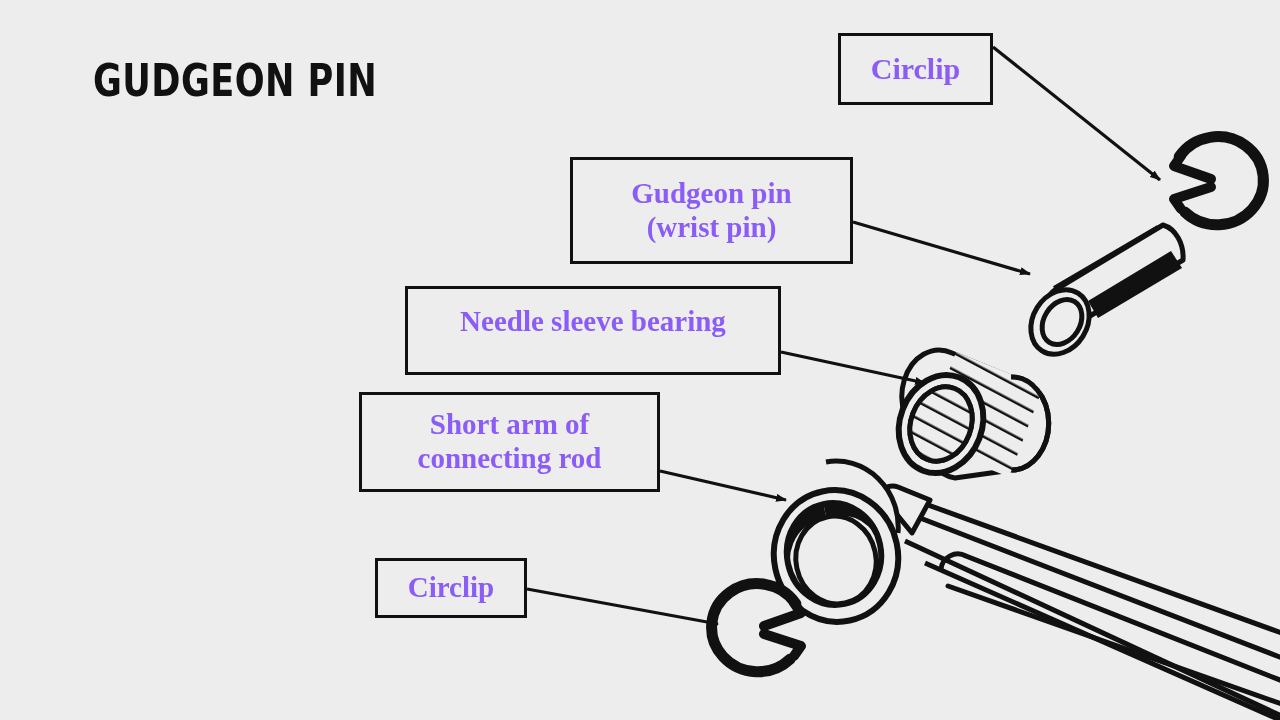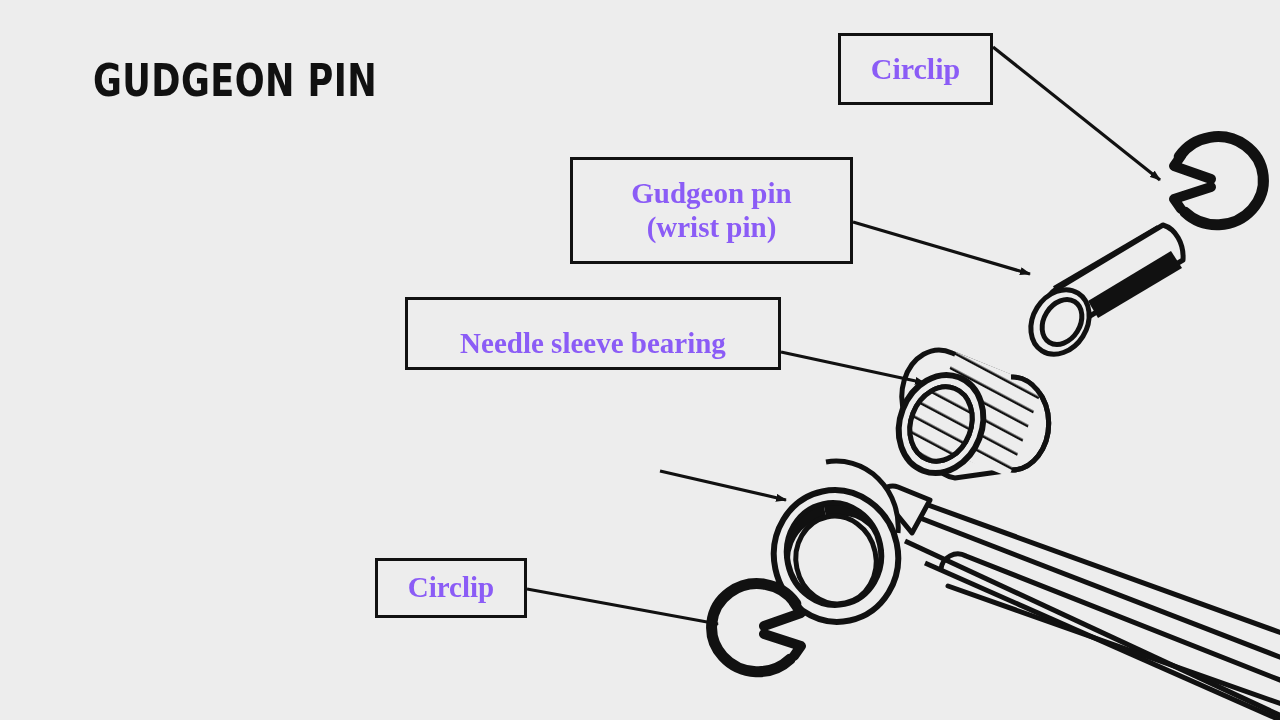--- a/index.html
+++ b/index.html
@@ -62,22 +62,22 @@
     line-height: 1.16;
     text-align: center;
   }
   .callout .ln {
     display: block;
     white-space: nowrap;
   }
 
   #callout-circlip-top    { left: 838px; top: 33px;  width: 155px; height: 72px;  font-size: 30px; }
   #callout-gudgeon-pin    { left: 570px; top: 157px; width: 283px; height: 107px; font-size: 29px; }
-  #callout-needle-bearing { left: 405px; top: 297px; width: 376px; height: 73px;  font-size: 29px;
-                            justify-content: flex-start; padding-top: 27px; }
+  #callout-needle-bearing { left: 405px; top: 286px; width: 376px; height: 89px;  font-size: 29px;
+                            justify-content: flex-start; padding-top: 16px; }
   #callout-short-arm      { left: 359px; top: 392px; width: 301px; height: 100px; font-size: 29px; }
   #callout-circlip-bottom { left: 375px; top: 558px; width: 152px; height: 60px;  font-size: 29px; }
 </style>
 </head>
 <body>
 
 <div id="slide">
 
   <svg id="artwork" viewBox="0 0 1280 720" xmlns="http://www.w3.org/2000/svg">
     <defs>
@@ -220,18 +220,22 @@
 
   <div class="callout" id="callout-gudgeon-pin">
     <span class="ln">Gudgeon pin</span>
     <span class="ln">(wrist pin)</span>
   </div>
 
   <div class="callout" id="callout-needle-bearing">
     <span class="ln">Needle sleeve bearing</span>
   </div>
 
+  <div class="callout" id="callout-short-arm">
+    <span class="ln">Short arm of</span>
+    <span class="ln">connecting rod</span>
+  </div>
 
   <div class="callout" id="callout-circlip-bottom">
     <span class="ln">Circlip</span>
   </div>
 
 </div>
 
 </body></html>

